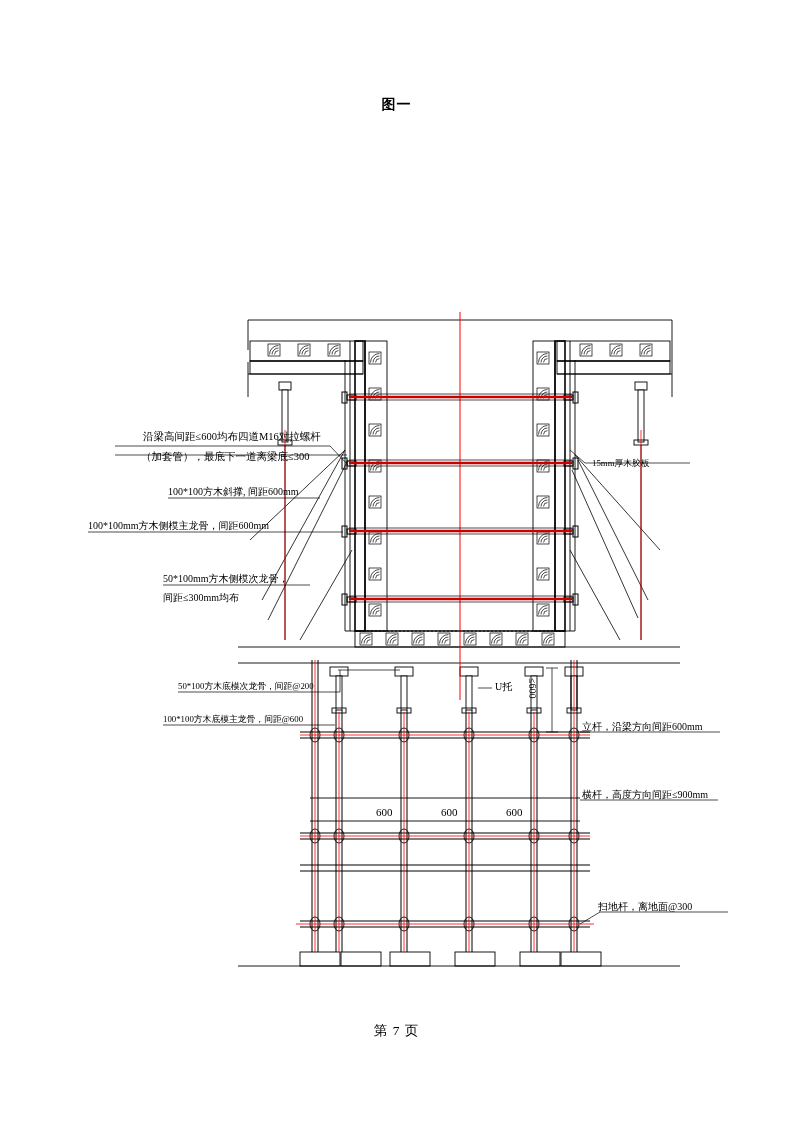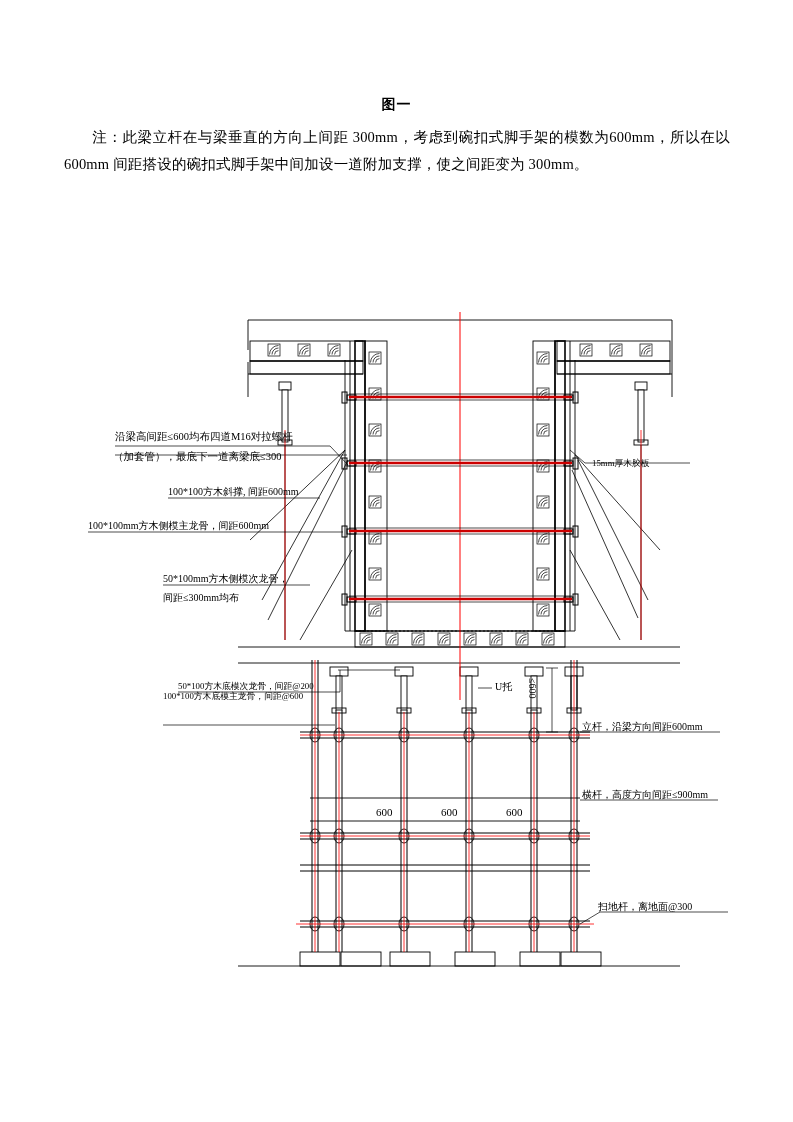--- a/index.html
+++ b/index.html
@@ -41,41 +41,40 @@
   .drawing svg{display:block;}
 
   
   .anno{
     position:absolute;
     font-family:"Liberation Serif", serif;
     color:#000;
     white-space:nowrap;
     line-height:17px;
   }
-  .anno.sz11{font-size:10.5px;}
+  .anno.sz11{font-size:10.5px;margin-left:28px;}
   .anno.sz10{font-size:10px;}
   .anno.sz9{font-size:8.8px;}
   .dimnum{
     position:absolute;font-size:11px;font-family:"Liberation Serif", serif;
     color:#000;
   }
   .rot{
     position:absolute;font-size:10px;
     transform:rotate(90deg);transform-origin:left top;
     white-space:nowrap;
   }
 </style>
 </head>
 <body>
 
 <div class="page">
 
   <div class="fig-title">图一</div>
 
-  <div class="para para-note"><span class="indent"></span><span>注：此梁立杆在与梁垂直的方向上间距 300mm，考虑到碗扣式脚手架的模数为600mm，所以在以 600mm 间距搭设的碗扣式脚手架中间加设一道附加支撑，使之间距变为 300mm。</span></div>
 
 
   <div class="drawing">
     <svg width="793" height="700" viewBox="0 0 793 700" xmlns="http://www.w3.org/2000/svg">
       <defs>
 
         <g id="grain">
           <rect x="0" y="0" width="12" height="12" fill="#fff" stroke="#000" stroke-width="0.7"></rect>
           <path d="M1.5 10.5 A 9 9 0 0 1 10.5 1.5" fill="none" stroke="#000" stroke-width="0.7"></path>
           <path d="M4 10.5 A 6.5 6.5 0 0 1 10.5 4" fill="none" stroke="#000" stroke-width="0.7"></path>
@@ -376,27 +375,28 @@
   <div class="anno sz10" style="left:168px;top:483px;">100*100方木斜撑, 间距600mm</div>
 
   <div class="anno sz10" style="left:88px;top:517px;">100*100mm方木侧模主龙骨，间距600mm</div>
 
   <div class="anno sz10" style="left:163px;top:570px;">50*100mm方木侧模次龙骨，</div>
   <div class="anno sz10" style="left:163px;top:589px;">间距≤300mm均布</div>
 
   <div class="anno sz9" style="left:592px;top:455px;">15mm厚木胶板</div>
 
   <div class="anno sz9" style="left:178px;top:678px;">50*100方木底模次龙骨，间距@200</div>
-  <div class="anno sz9" style="left:163px;top:688px;">100*100方木底模主龙骨，间距@600</div>
+  <div class="anno sz9" style="left:163px;top:711px;">100*100方木底模主龙骨，间距@600</div>
 
   <div class="anno sz10" style="left:495px;top:678px;">U托</div>
   <div class="rot" style="left:538px;top:678px;">≤600</div>
 
   <div class="anno sz10" style="left:582px;top:718px;">立杆，沿梁方向间距600mm</div>
   <div class="anno sz10" style="left:582px;top:786px;">横杆，高度方向间距≤900mm</div>
   <div class="anno sz10" style="left:598px;top:898px;">扫地杆，离地面@300</div>
 
   <div class="dimnum" style="left:376px;top:806px;">600</div>
   <div class="dimnum" style="left:441px;top:806px;">600</div>
   <div class="dimnum" style="left:506px;top:806px;">600</div>
 
+  <div class="footer">第 7 页</div>
 
 </div>
 
 </body></html>

